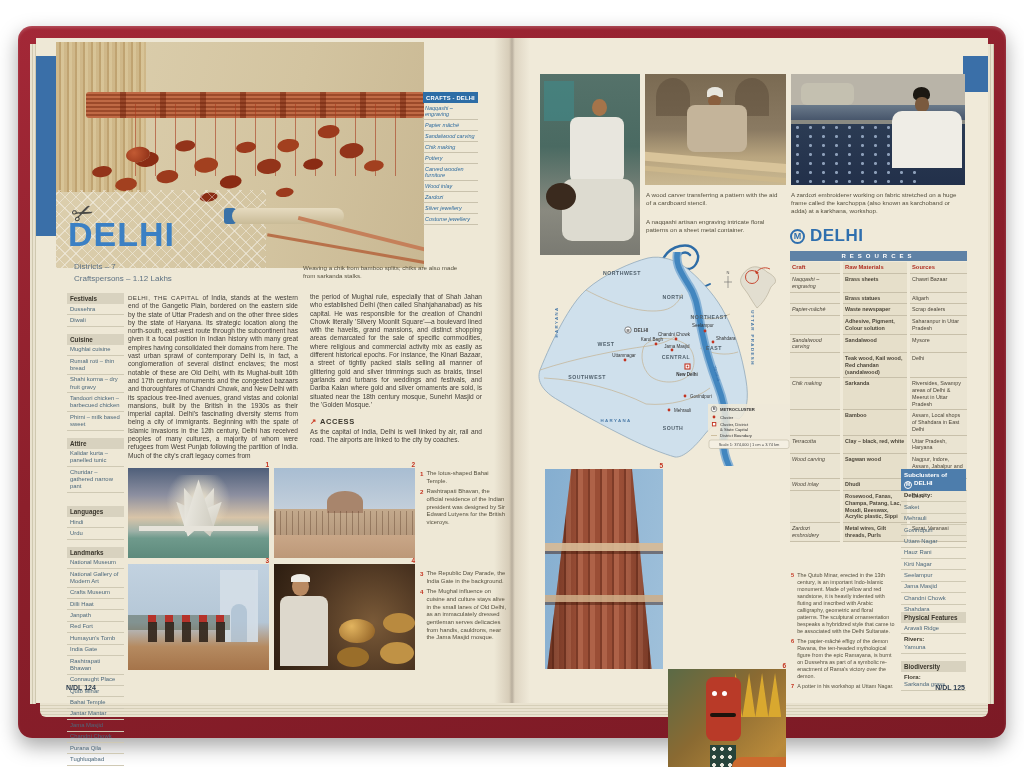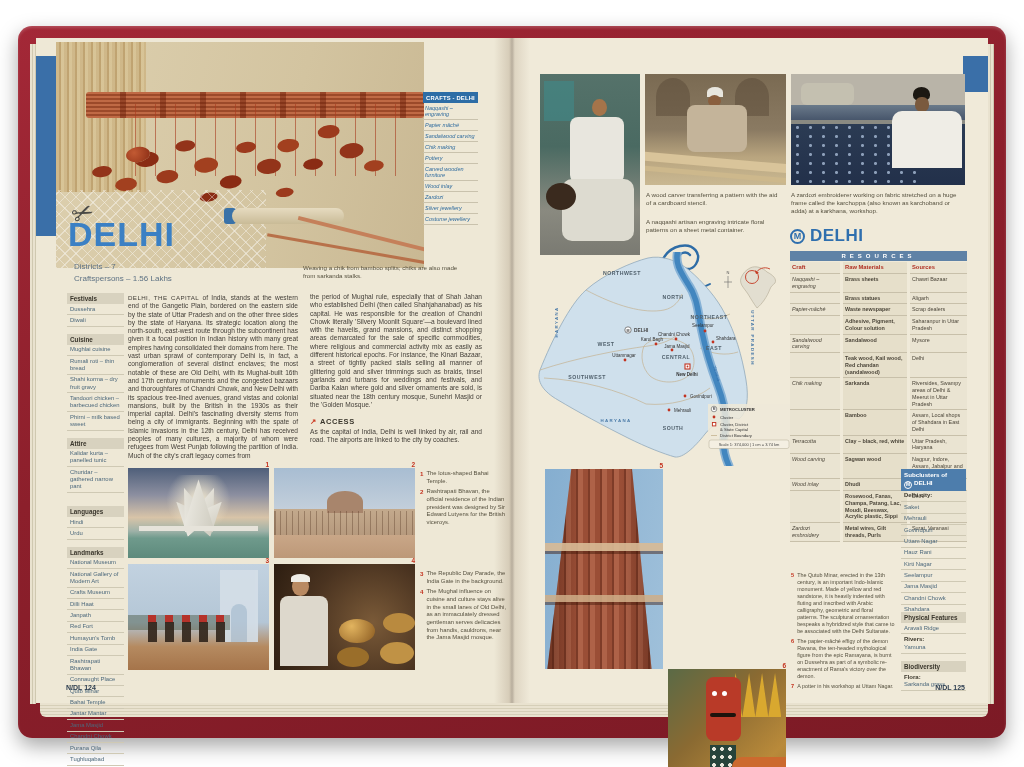--- a/index.html
+++ b/index.html
@@ -188,21 +188,21 @@
     <div class="h-roll"></div>
     <div class="h-stick1"></div>
     <div class="h-stick2"></div>
     <span class="h-scissors">✂</span>
   </div>
 
   <div class="abs title hero-title">DELHI</div>
 
   <div class="abs stats" style="left:74px;top:261px;width:160px;">
     <div>Districts – 7</div>
-    <div>Craftspersons – 1.56 Lakhs</div>
+    <div>Craftspersons – 1.12 Lakhs</div>
   </div>
 
   <div class="abs" style="left:423px;top:92px;width:55px;">
     <div class="craftshead">CRAFTS - DELHI</div>
     <div>
 
     <div class="craftitem">Naqqashi – engraving</div>
         <div class="craftitem">Papier mâché</div>
         <div class="craftitem">Sandalwood carving</div>
         <div class="craftitem">Chik making</div>

